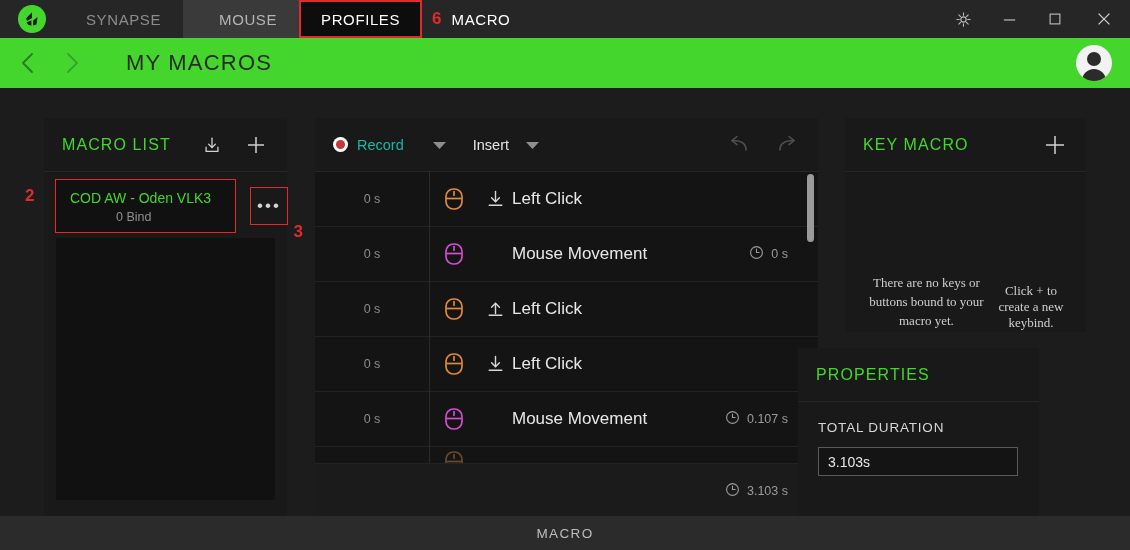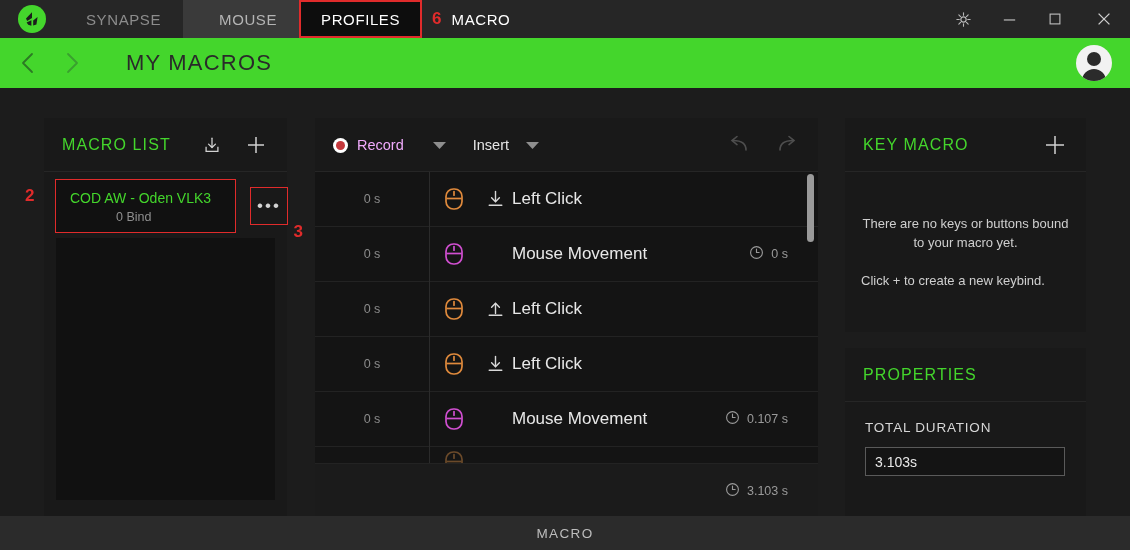--- a/index.html
+++ b/index.html
@@ -121,22 +121,22 @@
     position: absolute; color: #e02b2b; font-size: 17px; font-weight: bold;
   }
 
   
   #editor-panel { left: 315px; top: 22px; width: 503px; height: 400px; }
   .editor-toolbar {
     height: 54px; display: flex; align-items: center; padding: 0 18px;
     border-bottom: 1px solid #262626; background: #191919;
   }
   .record-btn {
-    display: flex; align-items: flex-end; gap: 9px; cursor: pointer;
-    color: #f0abfc; font-size: 14.5px;
+    display: flex; align-items: flex-start; gap: 9px; cursor: pointer;
+    color: #14b8a6; font-size: 14.5px;
   }
   .rec-dot {
     width: 15px; height: 15px; border-radius: 50%;
     background: #ffffff; display: flex; align-items: center; justify-content: center;
   }
   .rec-dot i { width: 9px; height: 9px; border-radius: 50%; background: #c4383c; display:block; }
   .caret { cursor: pointer; display: flex; align-items: center; }
   .tb-gap1 { width: 28px; }
   .insert-btn { color: #e6e6e6; font-size: 14.5px; cursor: pointer; margin-left: 26px; }
   .tb-right { margin-left: auto; display: flex; gap: 26px; }
@@ -168,27 +168,27 @@
   }
   .editor-footer {
     height: 55px; display: flex; align-items: center; justify-content: flex-end;
     padding-right: 30px; gap: 7px; color: #9a9a9a; font-size: 12.5px;
     background: #1b1b1b; border-top: 1px solid #232323;
   }
 
   
   #keybinds-panel { left: 845px; top: 22px; width: 241px; height: 214px; }
   .kb-body {
-    height: 159px; display: flex; flex-direction: column;
-    align-items: flex-start; justify-content: center; padding: 0 16px;
+    height: 159px; display: flex; flex-direction: row;
+    align-items: flex-end; justify-content: center; padding: 0 16px; font-family: Liberation Serif, serif;
   }
   .kb-msg { color: #cfcfcf; font-size: 13px; text-align: center; line-height: 1.45; }
   .kb-msg2 { color: #cfcfcf; font-size: 13px; text-align: center; margin-top: 20px; }
 
-  #properties-panel { left: 845px; top: 252px; width: 241px; height: 170px; }
+  #properties-panel { left: 798px; top: 252px; width: 241px; height: 170px; }
   .prop-body { padding: 18px 20px 0 20px; }
   .prop-label { color: #d6d6d6; font-size: 13.5px; letter-spacing: .8px; margin-bottom: 12px; }
   .prop-input {
     width: 200px; height: 29px; background: #141414;
     border: 1px solid #5a5a5a; color: #e8e8e8; font-size: 14px;
     padding: 0 9px; font-family: "Liberation Sans", sans-serif;
   }
 
   
   .statusbar {

